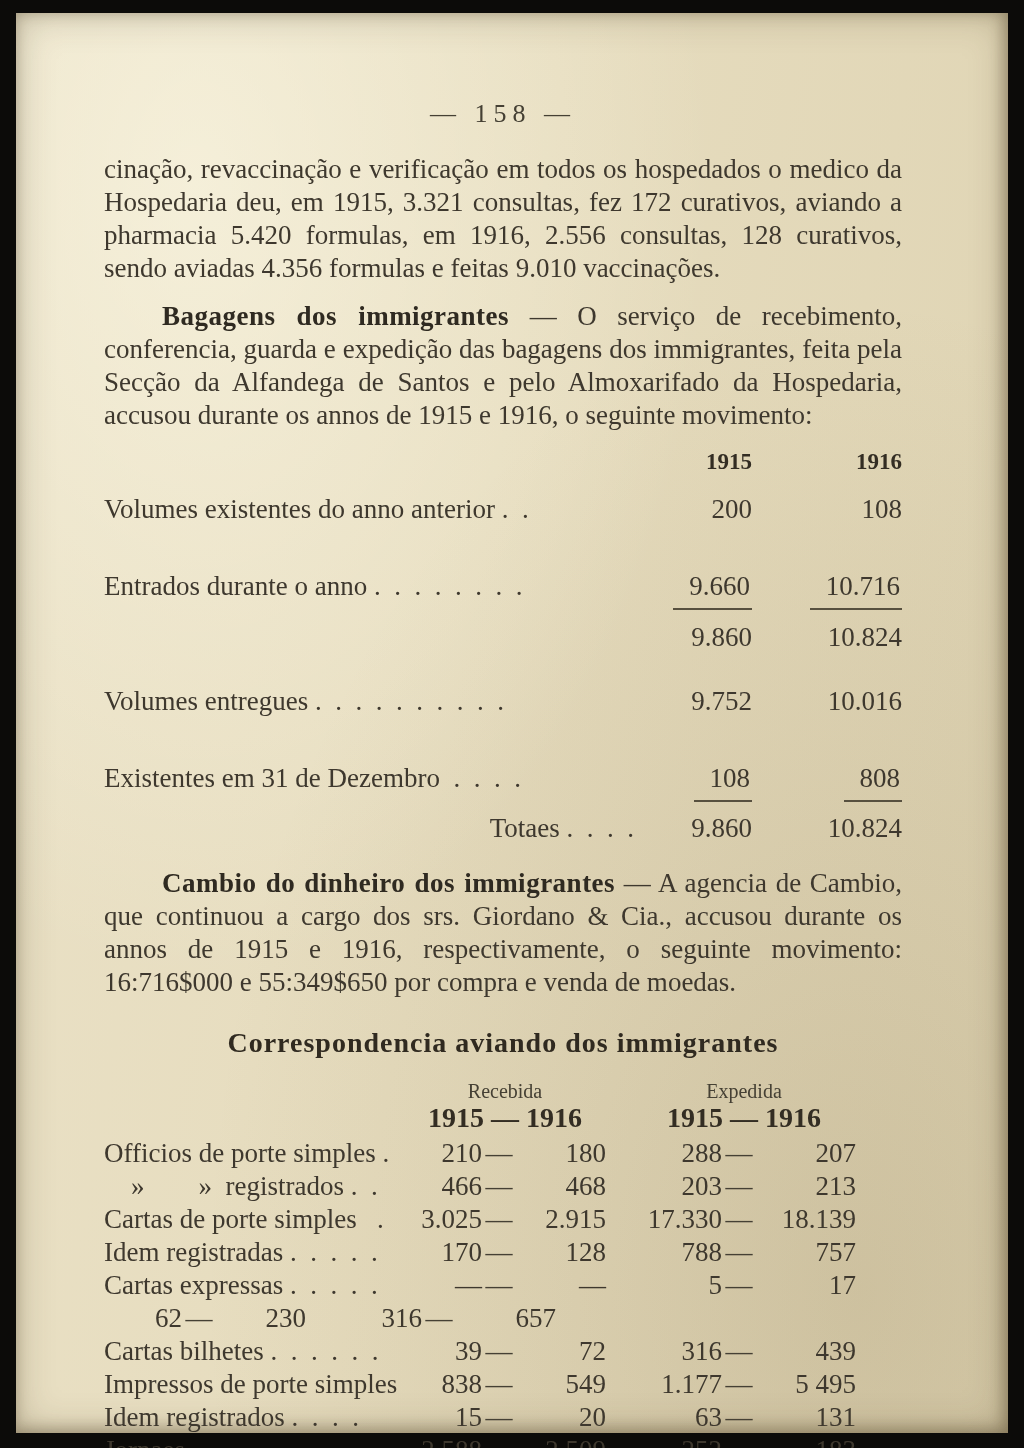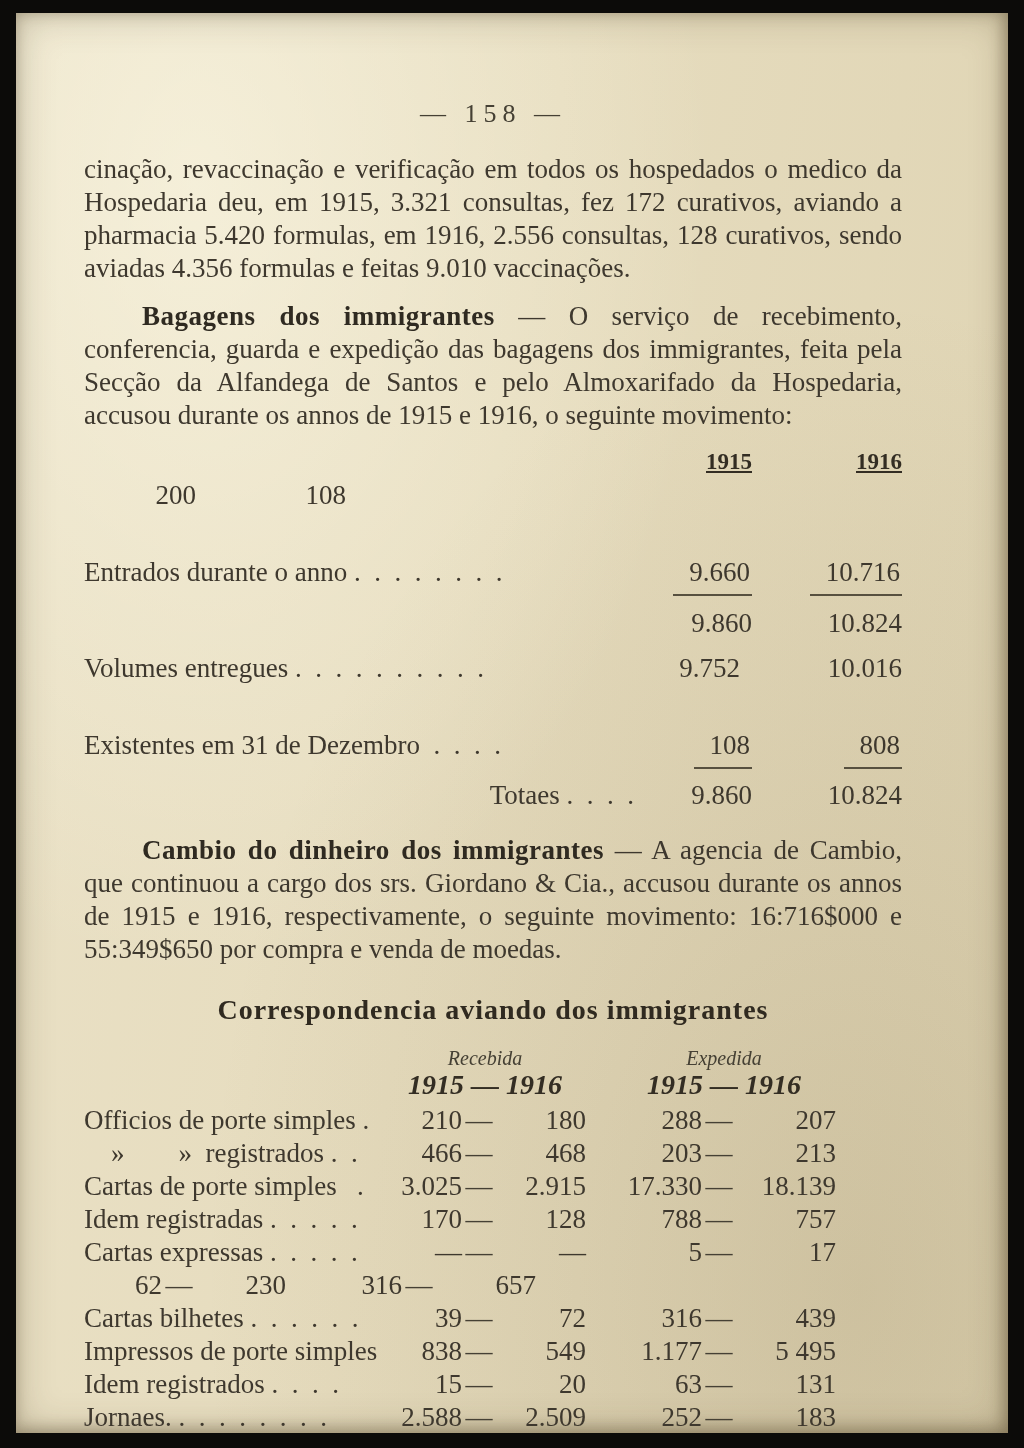--- a/index.html
+++ b/index.html
@@ -12,21 +12,21 @@
   }
   .paper {
     position: absolute;
     left: 16px; top: 13px; right: 16px; bottom: 15px;
     background:
       radial-gradient(ellipse at 18% 12%, rgba(255,252,235,0.55) 0%, rgba(255,252,235,0) 45%),
       radial-gradient(ellipse at 85% 90%, rgba(120,100,60,0.18) 0%, rgba(120,100,60,0) 55%),
       linear-gradient(100deg, #eae1c6 0%, #e6dcbe 45%, #ded3b2 100%);
     box-shadow: inset 0 0 38px rgba(70,55,25,0.28), inset -6px 0 14px rgba(60,45,20,0.22), inset 0 -6px 14px rgba(60,45,20,0.18);
     box-sizing: border-box;
-    padding: 86px 106px 0 68px;
+    padding: 86px 106px 0 88px;
     color: #3e382e;
   }
   .page-number {
     text-align: center;
     font-size: 26px;
     letter-spacing: 6px;
     color: #454034;
     margin: 0 0 24px 0;
   }
   p.body {
@@ -39,45 +39,45 @@
   p.body.spaced { margin-top: 15px; }
   p.indent { text-indent: 58px; }
   .lead-bold { font-weight: bold; color: #2f2a21; letter-spacing: 0.5px; }
 
   
   .t1 { margin-top: 16px; font-size: 27px; }
   .t1row { display: flex; align-items: baseline; line-height: 34px; }
   .t1label { flex: 1 1 auto; white-space: pre; overflow: hidden; }
   .t1v1 { width: 112px; text-align: right; flex: 0 0 auto; }
   .t1v2 { width: 150px; text-align: right; flex: 0 0 auto; }
-  .t1head { font-weight: bold; font-size: 23px; color: #332d23; line-height: 28px; margin-bottom: 2px; text-decoration: underline; }
+  .t1head { font-weight: bold; font-size: 23px; color: #332d23; line-height: 28px; margin-bottom: 16px; }
   .t1row.ruled .rule { border-bottom: 2px solid #57503f; padding: 0 2px 5px 16px; display: inline-block; margin-top: 43px; }
   .t1row.ruled { margin-bottom: 9px; }
   .t1row.subtotal { margin-top: 10px; }
-  .t1row.gap-above { margin-top: 11px; gap: 12px; }
+  .t1row.gap-above { margin-top: 30px; }
   .t1row.totals { }
   .t1row.totals .t1label { text-align: right; padding-right: 6px; }
 
   
   .corr-heading {
     margin: 28px 0 0 0;
     text-align: center;
     font-size: 28px;
     font-weight: bold;
     color: #302a20;
     letter-spacing: 1px;
   }
   .t2 { margin-top: 20px; font-size: 27px; }
   .t2row { display: flex; align-items: baseline; line-height: 33px; }
   .t2label { width: 300px; flex: 0 0 auto; white-space: pre; overflow: hidden; }
   .t2 .num { text-align: right; flex: 0 0 auto; }
   .w78 { width: 78px; } .w90 { width: 90px; } .w100 { width: 100px; }
   .dash { width: 34px; text-align: center; flex: 0 0 auto; color: #454034; }
   .t2gap { width: 26px; flex: 0 0 auto; }
-  .t2headrow { display: flex; align-items: flex-end; font-style: italic; }
+  .t2headrow { display: flex; align-items: flex-end; }
   .t2grp-rec { width: 202px; text-align: center; flex: 0 0 auto; }
   .t2grp-exp { width: 224px; text-align: center; flex: 0 0 auto; }
   .t2sub { font-size: 20px; color: #454034; line-height: 24px; }
   .t2years { font-weight: bold; font-size: 28px; color: #332d23; line-height: 30px; margin-bottom: 4px; }
 </style>
 </head>
 <body>
 
 <div class="paper">
 
@@ -87,20 +87,21 @@
 
   <p class="body indent spaced"><span class="lead-bold">Bagagens dos immigrantes</span><span> — O serviço de recebimento, conferencia, guarda e expedição das bagagens dos immigrantes, feita pela Secção da Alfandega de Santos e pelo Almoxarifado da Hospedaria, accusou durante os annos de 1915 e 1916, o seguinte movimento:</span></p>
 
   <div class="t1">
     <div class="t1row t1head">
       <span class="t1label"></span>
       <span class="t1v1">1915</span>
       <span class="t1v2">1916</span>
     </div>
     <div class="t1row">
+      <span class="t1label">Volumes existentes do anno anterior .  .</span>
       <span class="t1v1">200</span>
       <span class="t1v2">108</span>
     </div>
     <div class="t1row ruled">
       <span class="t1label">Entrados durante o anno .  .  .  .  .  .  .  .</span>
       <span class="t1v1"><span class="rule">9.660</span></span>
       <span class="t1v2"><span class="rule">10.716</span></span>
     </div>
     <div class="t1row subtotal">
       <span class="t1label"></span>

